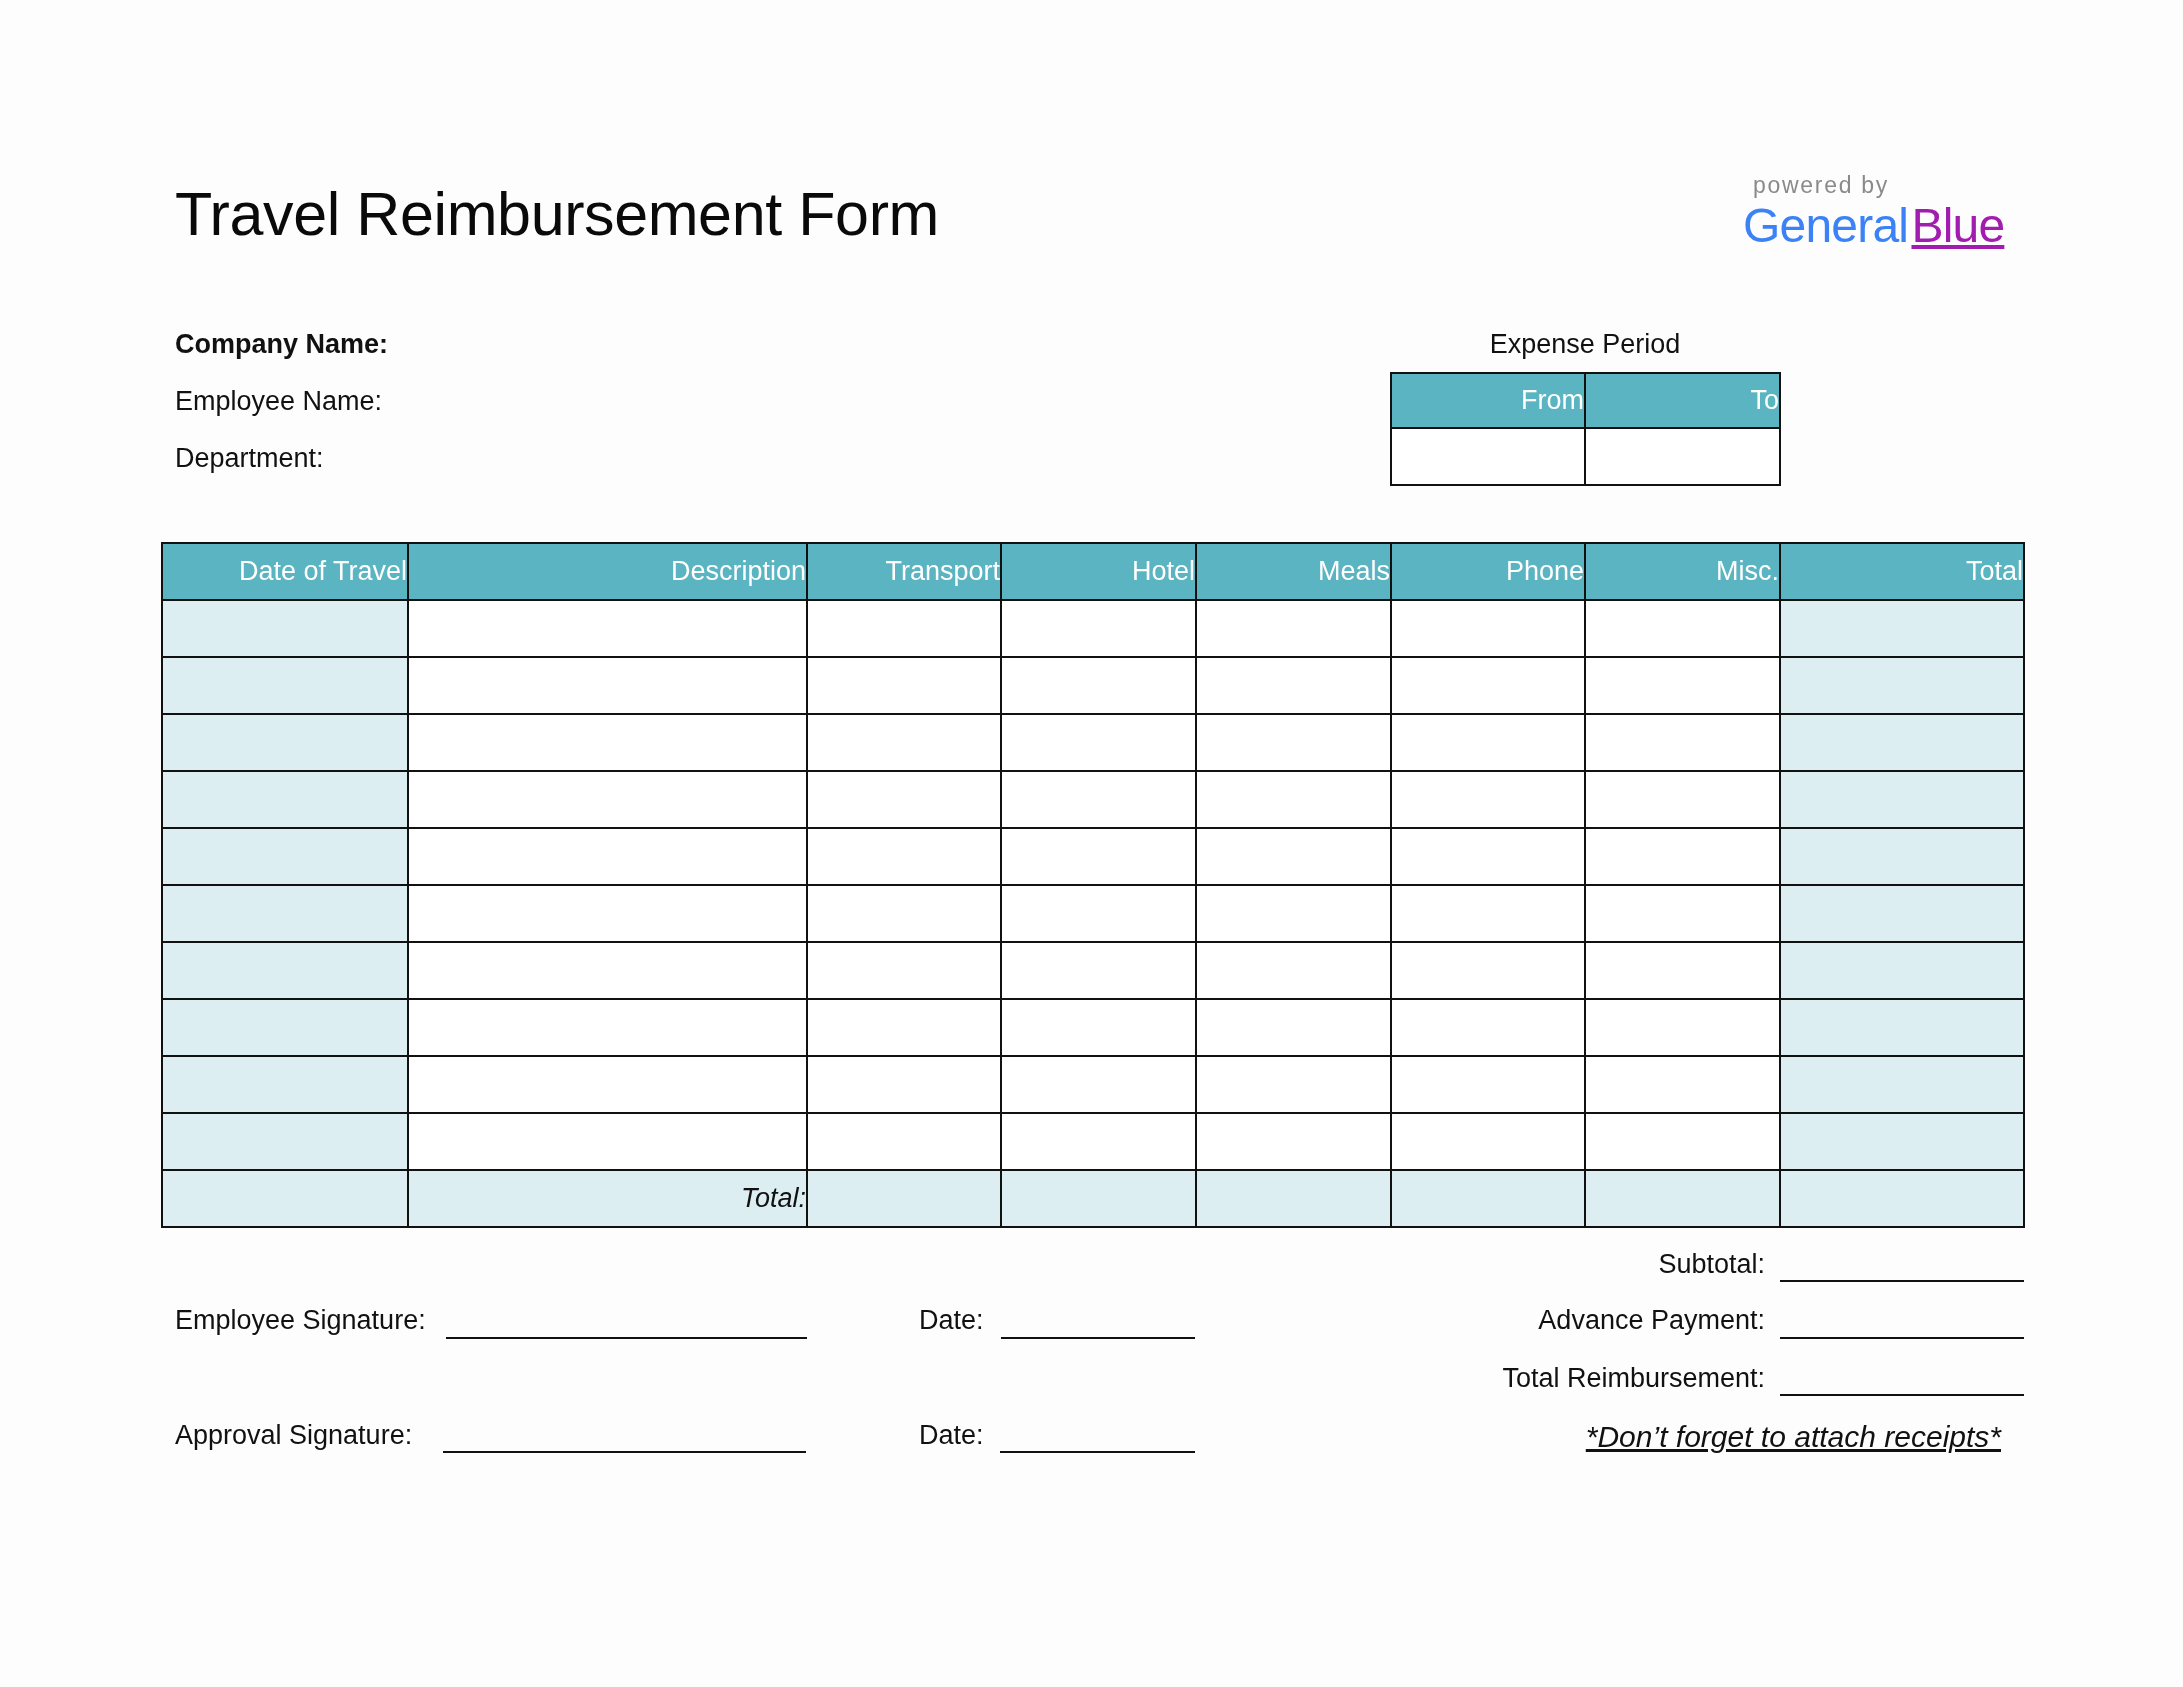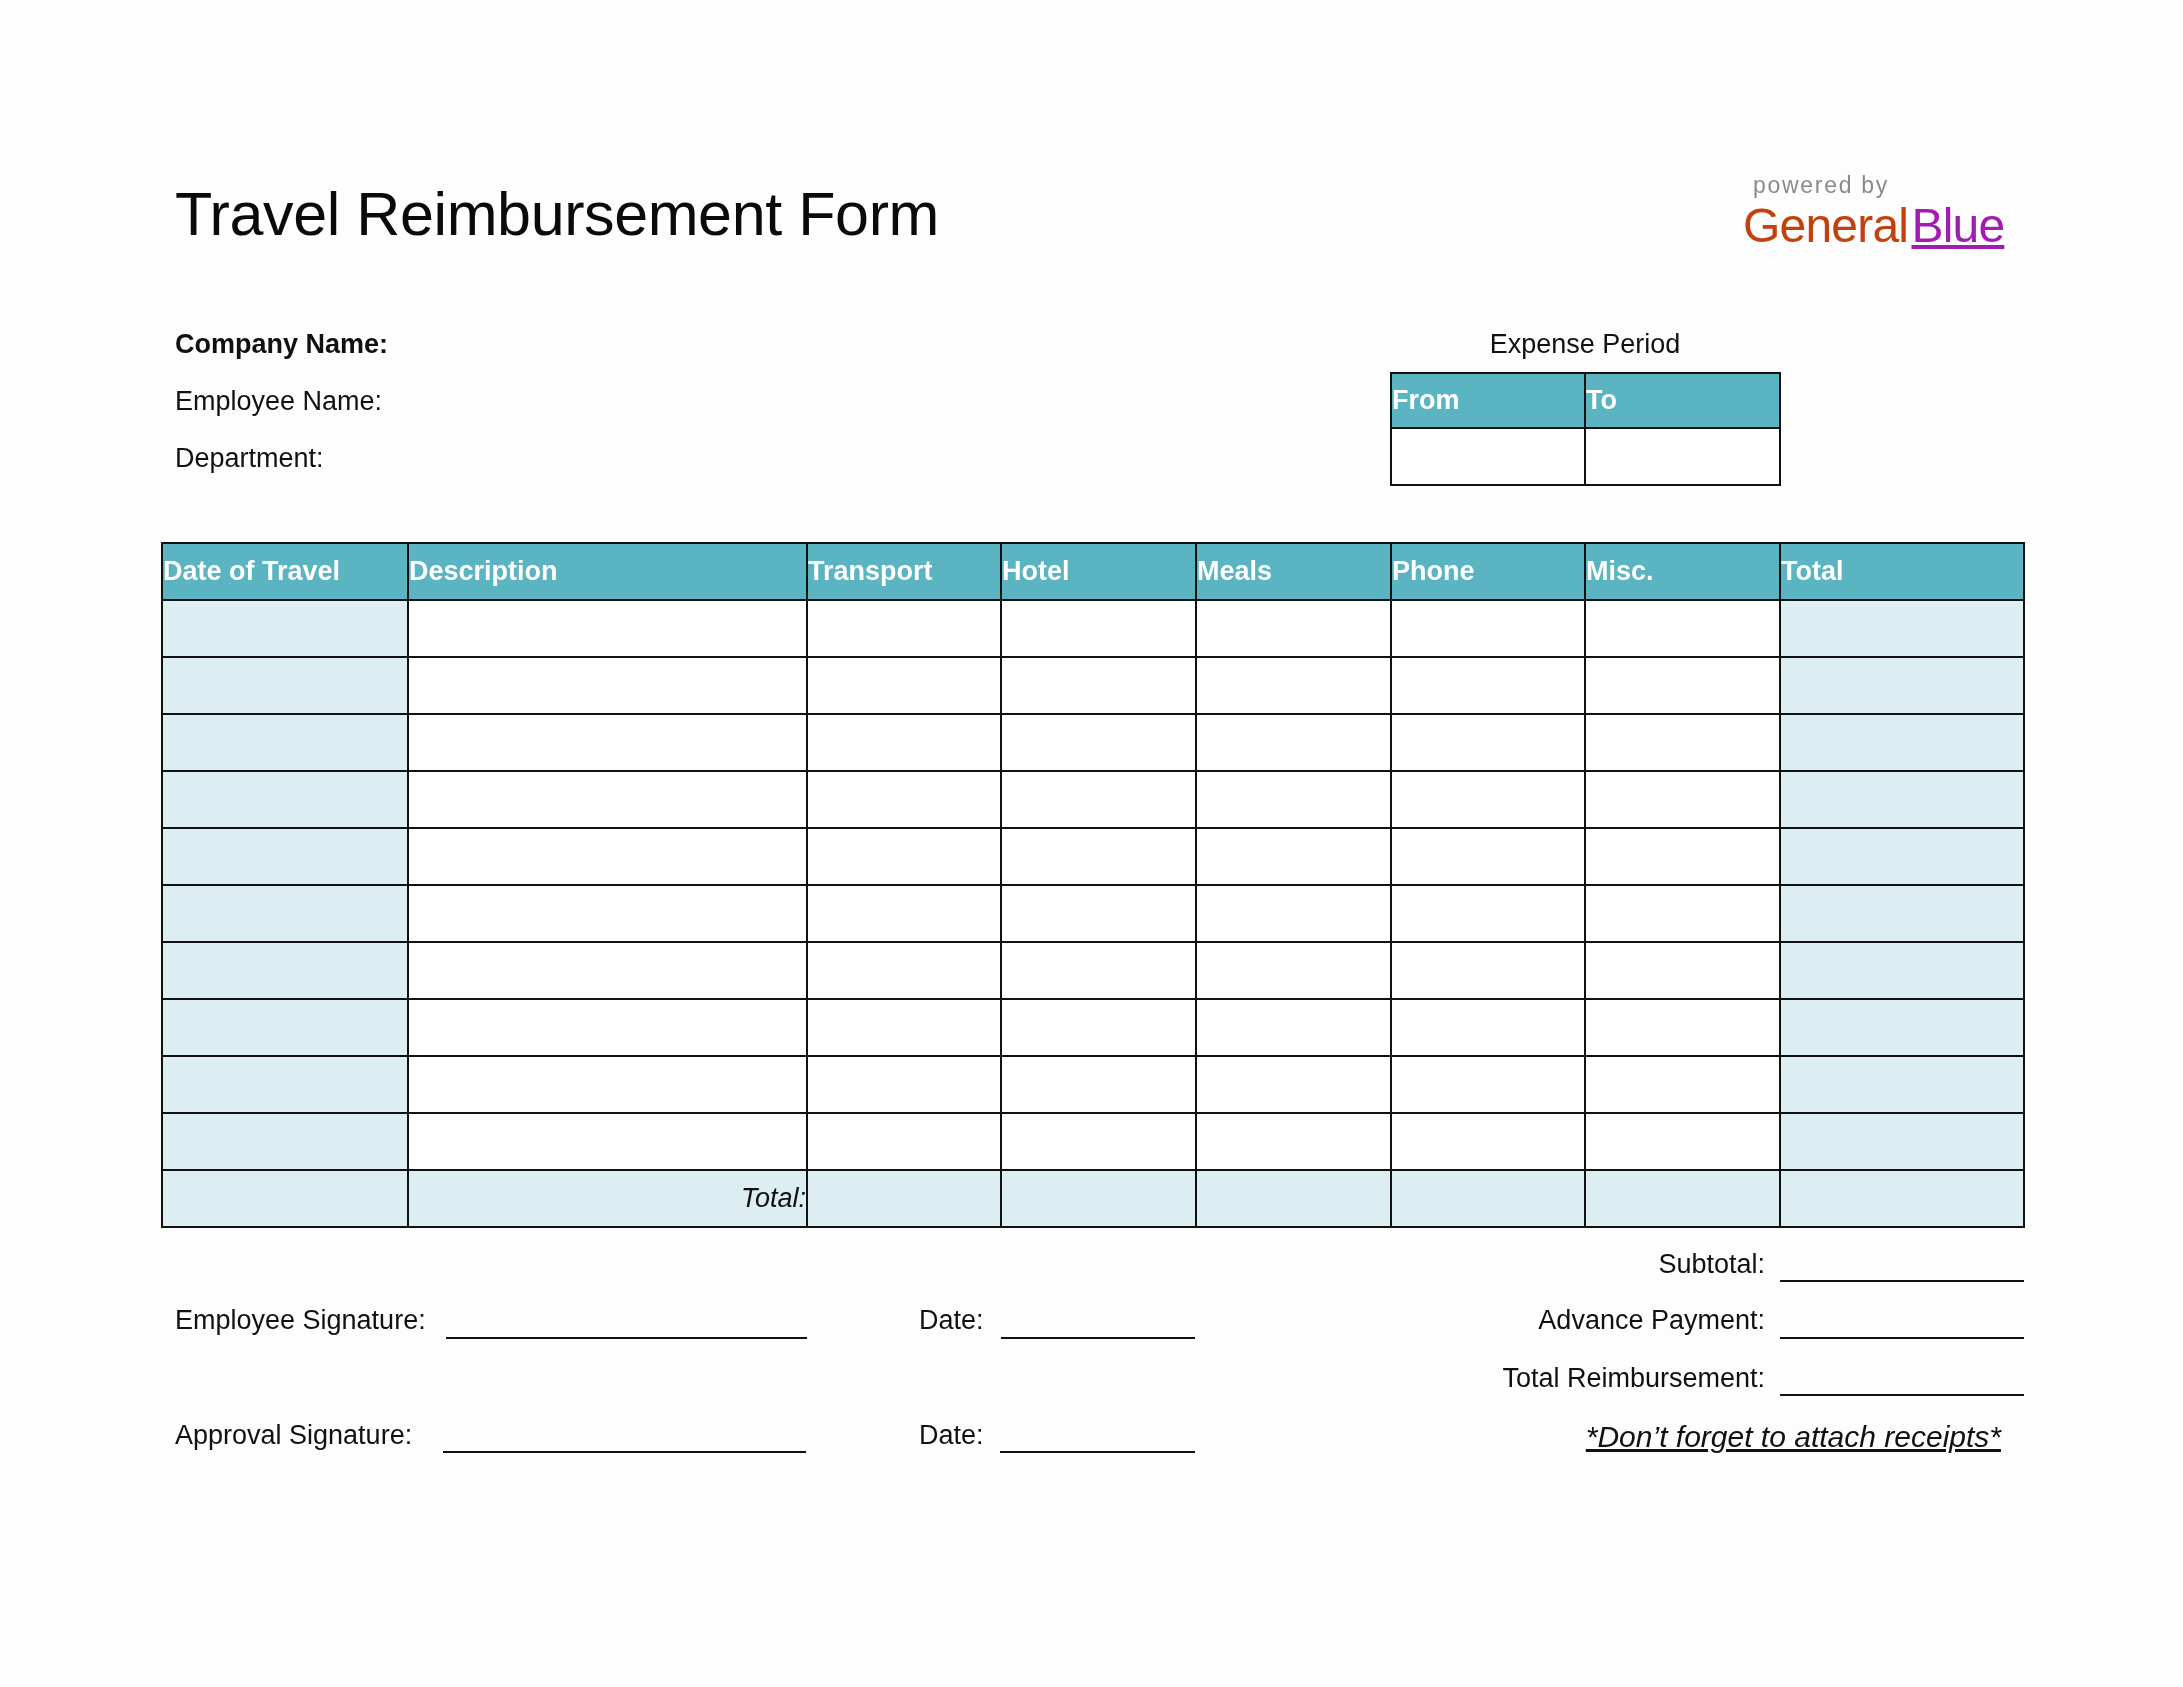--- a/index.html
+++ b/index.html
@@ -4,28 +4,28 @@
 <style>
   html, body { margin:0; padding:0; }
   body {
     width:2183px; height:1687px; background:#fdfdfd; position:relative; overflow:hidden;
     font-family:"Liberation Sans", "DejaVu Sans", sans-serif; color:#111;
   }
   .abs { position:absolute; }
   .title { left:175px; top:184px; font-size:61px; line-height:1; color:#0a0a0a; letter-spacing:-0.4px; }
   .powered { left:1753px; top:172px; font-size:23px; color:#8a8a8a; letter-spacing:1.7px; }
   .logo { left:1743px; top:202px; font-size:48px; line-height:1; letter-spacing:-0.8px; }
-  .logo .g { color:#c2410c; }
+  .logo .g { color:#3b82f6; }
   .logo .b { color:#a21caf; margin-left:3.3px;text-decoration:underline; }
 
   .lbl { font-size:27px; line-height:1; color:#111; white-space:nowrap; }
 
   table.grid { border-collapse:collapse; table-layout:fixed; }
   table.grid td, table.grid th { border:2.1px solid #111; padding:0; }
-  th.h { background:#5ab4c1; color:#fff; font-weight:bold; font-size:27px; height:55px; text-align:left; }
+  th.h { background:#5ab4c1; color:#fff; font-weight:normal; font-size:27px; height:55px; text-align:right; }
   td.c { height:55px; background:#fff; }
   td.tint { background:#dceef2;font-style:italic; }
   td.totlbl { text-align:right; padding-right:15px; font-size:27px; color:#111; }
 
   .uline { border-bottom:2.1px solid #111; height:0; }
   .note { font-style:italic; font-size:30px;text-decoration:underline; }
 </style>
 </head>
 <body>
 

